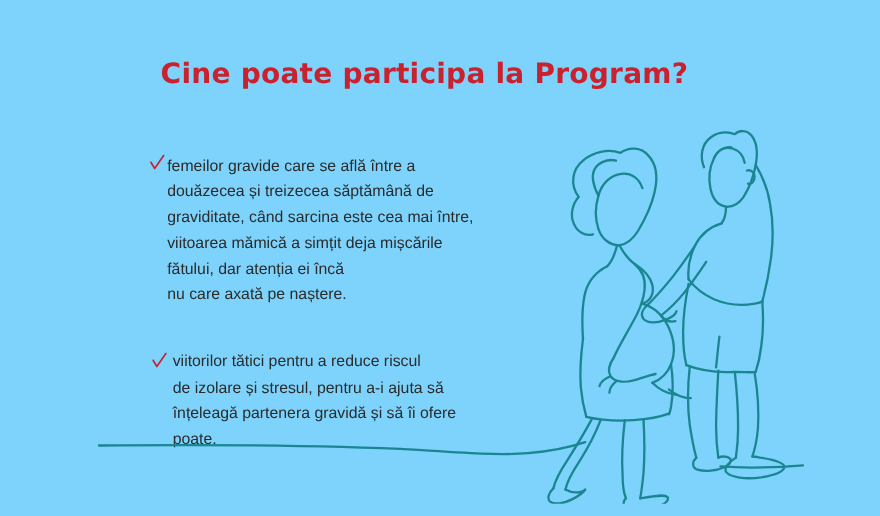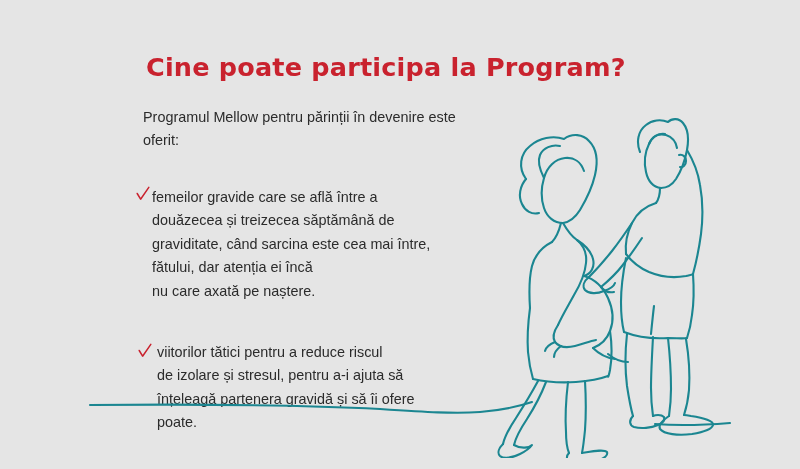--- a/index.html
+++ b/index.html
@@ -10,21 +10,21 @@
   body {
     width: 800px;
     height: 469px;
     overflow: hidden;
     font-family: "Liberation Sans", sans-serif;
   }
   #slide {
     position: relative;
     width: 800px;
     height: 469px;
-    background: #e5e5e5;
+    background: #7dd3fc;
   }
 
   
   #slide-title {
     position: absolute;
     left: 146px;
     top: 52px;
     font-family: "DejaVu Sans", sans-serif;
     font-weight: bold;
     font-size: 25.5px;
@@ -86,32 +86,32 @@
 </style>
 </head>
 <body>
 
 <div id="slide">
 
   <div id="slide-title">Cine poate participa la Program?</div>
 
   <div id="body-text">
 
-    <p class="intro-para">Programul Mellow pentru părinții în devenire este oferit:</p>
 
     <div class="bullet" id="bullet-1">
       <span class="check-icon">
         <svg width="14" height="17" viewBox="0 0 14 17">
           <path d="M1.2 7.5 L4.6 13.2 L12.8 1.4" fill="none" stroke="#c9222e" stroke-width="1.5" stroke-linecap="round" stroke-linejoin="round"></path>
         </svg>
       </span>
       <div class="bullet-lines">
         <span class="ln">femeilor gravide care se află între a</span>
         <span class="ln">douăzecea și treizecea săptămână de</span>
         <span class="ln">graviditate, când sarcina este cea mai între,</span>
+        <span class="ln">viitoarea mămică a simțit deja mișcările</span>
         <span class="ln">fătului, dar atenția ei încă</span>
         <span class="ln">nu care axată pe naștere.</span>
       </div>
     </div>
 
     <div class="bullet" id="bullet-2">
       <span class="check-icon">
         <svg width="14" height="17" viewBox="0 0 14 17">
           <path d="M1.2 7.5 L4.6 13.2 L12.8 1.4" fill="none" stroke="#c9222e" stroke-width="1.5" stroke-linecap="round" stroke-linejoin="round"></path>
         </svg>

